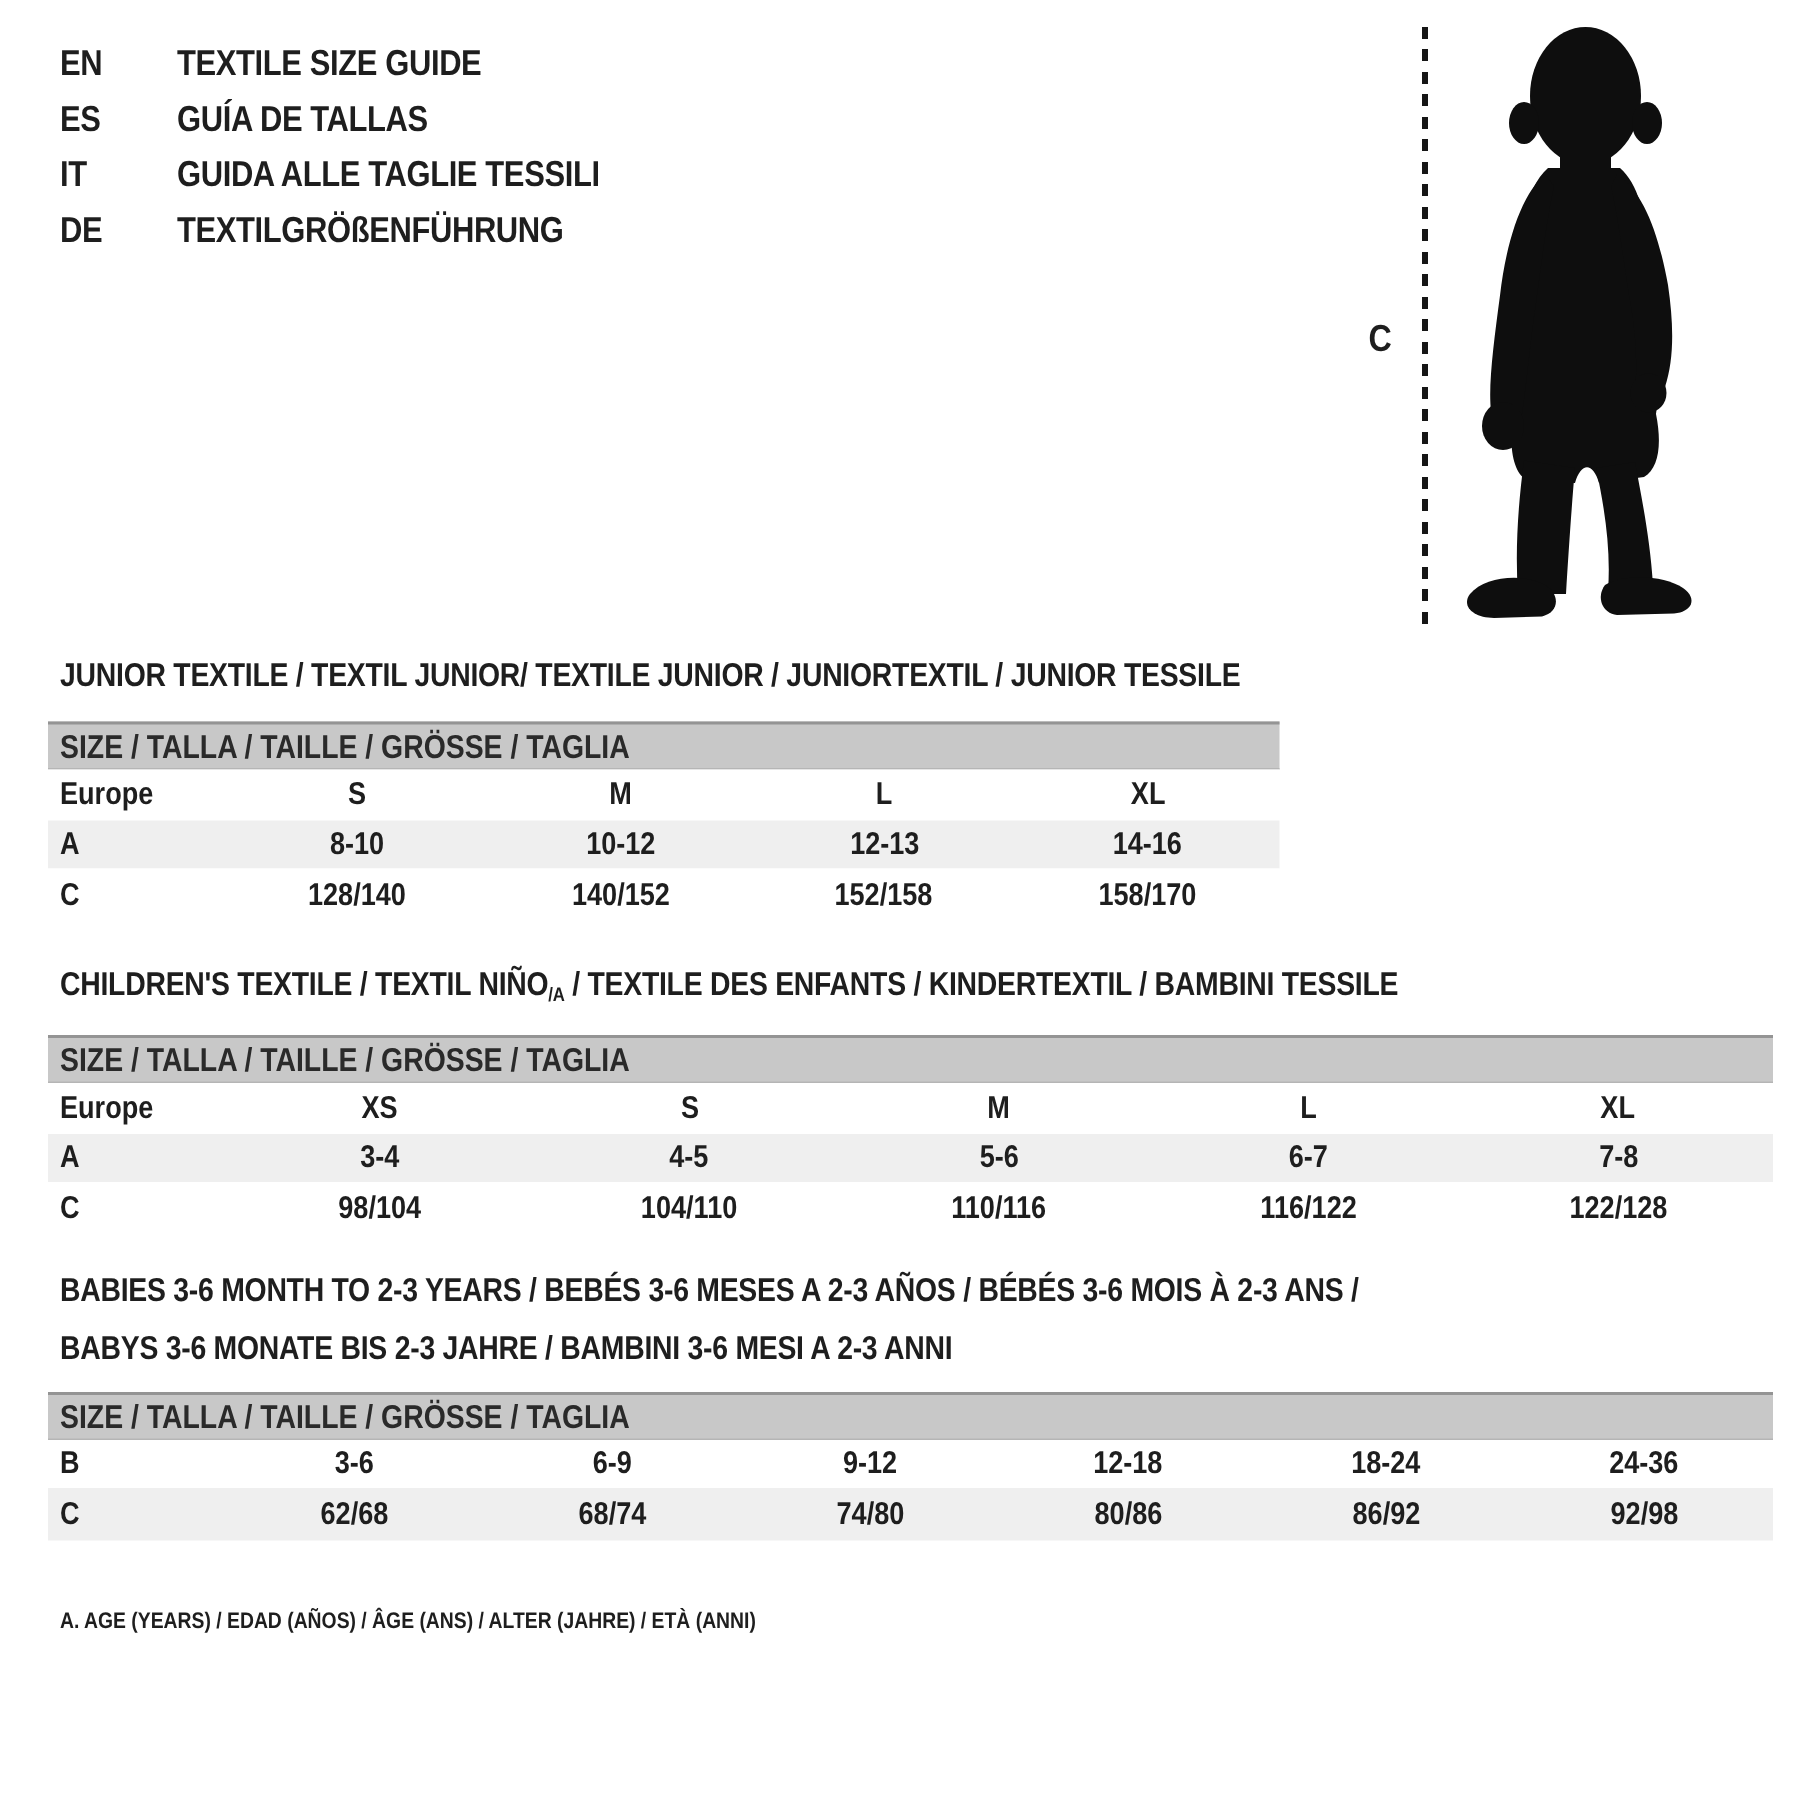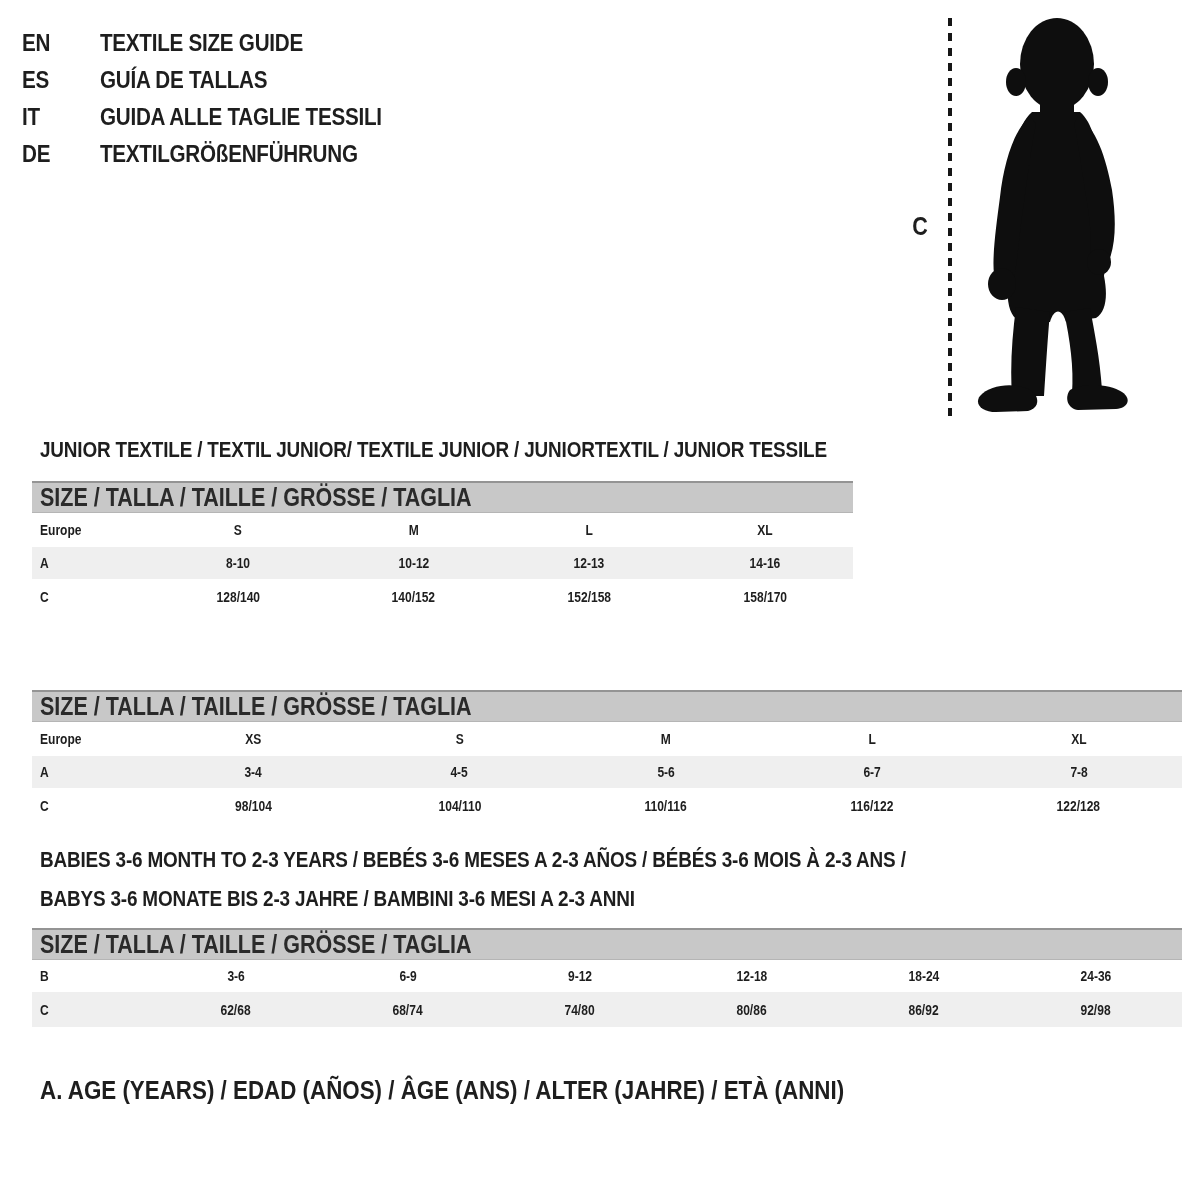--- a/index.html
+++ b/index.html
@@ -6,57 +6,57 @@
   .canvas {
     position:relative; width:1200px; height:1200px; overflow:hidden;
     background:#ffffff; color:#1e1e1e;
     font-family:"Liberation Sans", sans-serif; font-weight:700;
   }
   
   .cond { display:inline-block; transform:scaleX(.86); transform-origin:0 50%; white-space:nowrap; }
   .cc   { transform-origin:50% 50%; }
 
   
-  .lang-block { position:absolute; left:22px; top:24px; }
+  .lang-block { position:absolute; left:40px; top:24px; }
   .lang-row  { display:flex; height:37px; align-items:center; font-size:24px; letter-spacing:-0.3px; }
   .lang-code { width:78px; flex:0 0 78px; }
 
   
   .dash-line { position:absolute; left:948px; top:18px; width:4px; height:398px;
     background:repeating-linear-gradient(to bottom,#161616 0 8px, transparent 8px 15px); }
   .c-label { position:absolute; left:911px; top:212px; font-size:25px; }
   .figure-svg { position:absolute; left:966px; top:12px; }
 
   
   .sec-title { position:absolute; left:40px; font-size:22px; letter-spacing:-0.2px; }
   .sub { font-size:13px; vertical-align:-4px; }
 
   
   .size-table { position:absolute; left:32px; }
   .t1 { top:481px; width:821px; }
   .t2 { top:690px; width:1150px; }
   .t3 { top:928px; width:1150px; }
   .bar { box-sizing:border-box; height:32px; background:#c8c8c8;
     border-top:2px solid #949494; border-bottom:1px solid #b5b5b5;
-    display:flex; align-items:center; padding-left:8px; font-size:25px; color:#2a2a2a; }
-  .trow { display:grid; align-items:center; font-size:14px; }
+    display:flex; align-items:center; padding-left:8px; font-size:22px; color:#2a2a2a; }
+  .trow { display:grid; align-items:center; font-size:21px; }
   .t1 .trow { grid-template-columns:118px repeat(4,1fr); }
   .t2 .trow { grid-template-columns:118px repeat(5,1fr); }
   .t3 .trow { grid-template-columns:118px repeat(6,1fr); }
   .trow .cell { text-align:center; }
   .trow .lbl  { text-align:left; padding-left:8px; }
   .r-eu { height:34px; background:#ffffff; }
   .r-a  { height:32px; background:#efefef; }
   .r-c  { height:35px; background:#ffffff; }
   .r-b3 { height:32px; background:#ffffff; }
   .r-c3 { height:35px; background:#efefef; }
 
   
   .legend { position:absolute; left:40px; top:1072px; }
-  .legend-line { height:34px; display:flex; align-items:flex-end; font-size:26px; }
+  .legend-line { height:34px; display:flex; align-items:flex-start; font-size:15px; }
 </style>
 </head>
 <body>
 
 <div class="canvas">
 
   <div class="lang-block">
     <div class="lang-row">
       <span class="lang-code"><span class="cond">EN</span></span>
       <span class="cond">TEXTILE SIZE GUIDE</span>
@@ -118,20 +118,23 @@
     </div>
     <div class="trow r-c">
       <span class="lbl"><span class="cond">C</span></span>
       <span class="cell"><span class="cond cc">128/140</span></span>
       <span class="cell"><span class="cond cc">140/152</span></span>
       <span class="cell"><span class="cond cc">152/158</span></span>
       <span class="cell"><span class="cond cc">158/170</span></span>
     </div>
   </div>
 
+  <div class="sec-title" style="top:643px;">
+    <span class="cond"><span>CHILDREN'S TEXTILE / TEXTIL NIÑO</span><span class="sub">/A</span><span> / TEXTILE DES ENFANTS / KINDERTEXTIL / BAMBINI TESSILE</span></span>
+  </div>
   <div class="size-table t2">
     <div class="bar">
       <span class="cond">SIZE / TALLA / TAILLE / GRÖSSE / TAGLIA</span>
     </div>
     <div class="trow r-eu">
       <span class="lbl"><span class="cond">Europe</span></span>
       <span class="cell"><span class="cond cc">XS</span></span>
       <span class="cell"><span class="cond cc">S</span></span>
       <span class="cell"><span class="cond cc">M</span></span>
       <span class="cell"><span class="cond cc">L</span></span>

